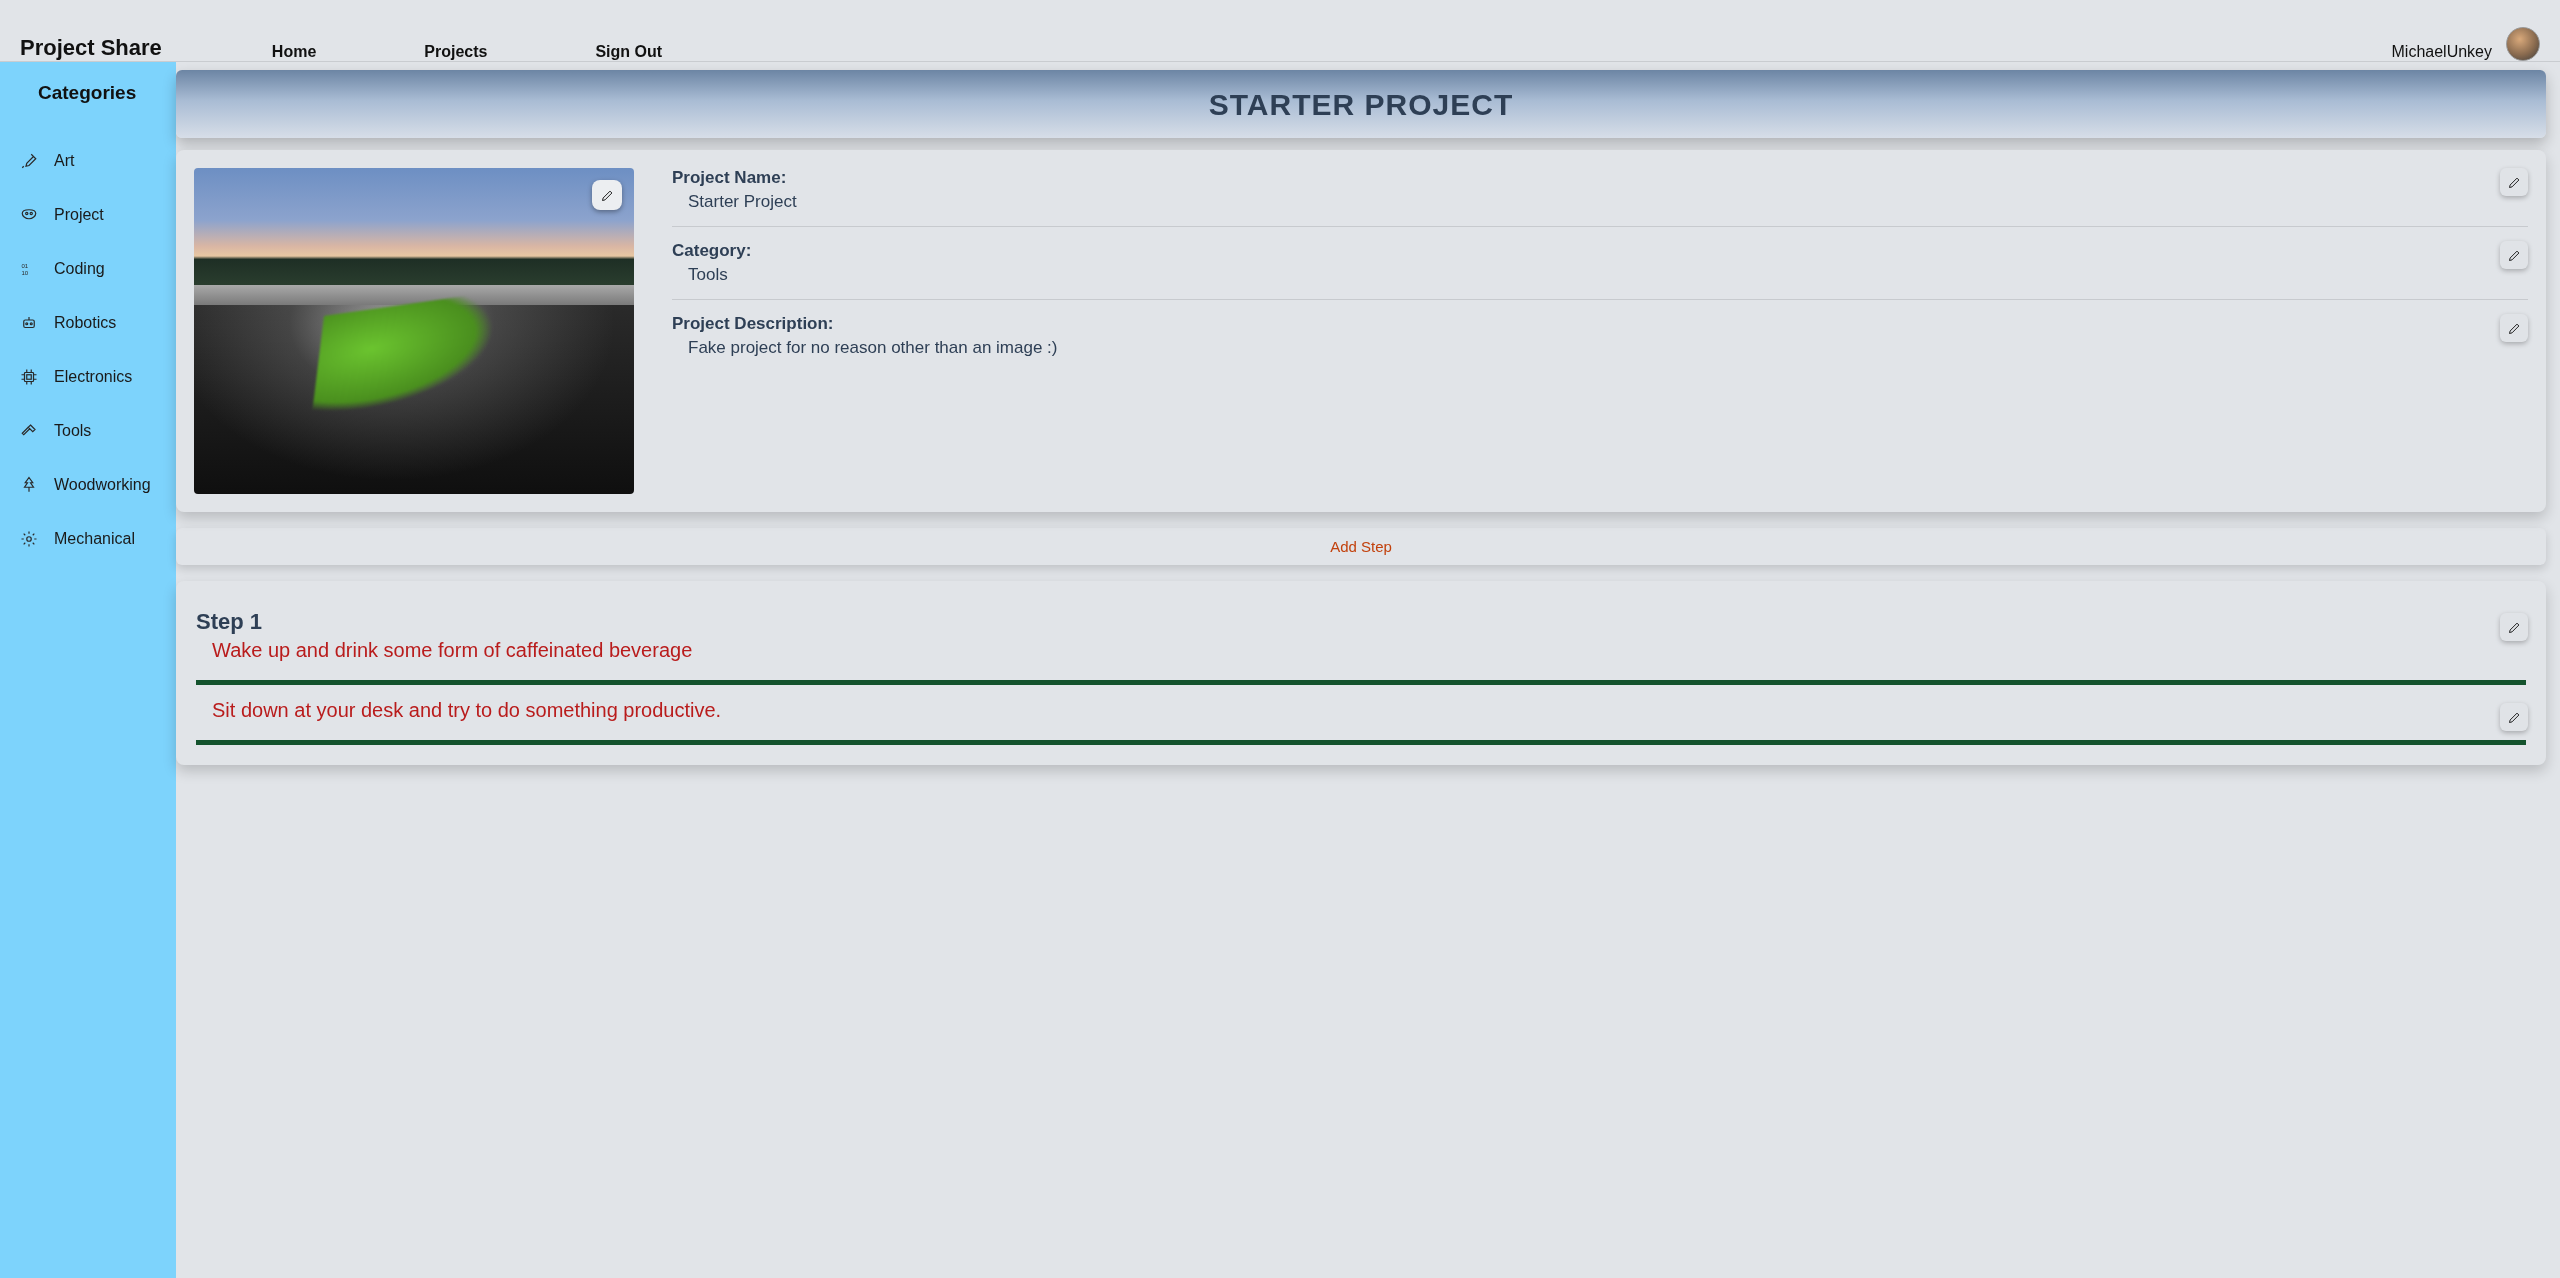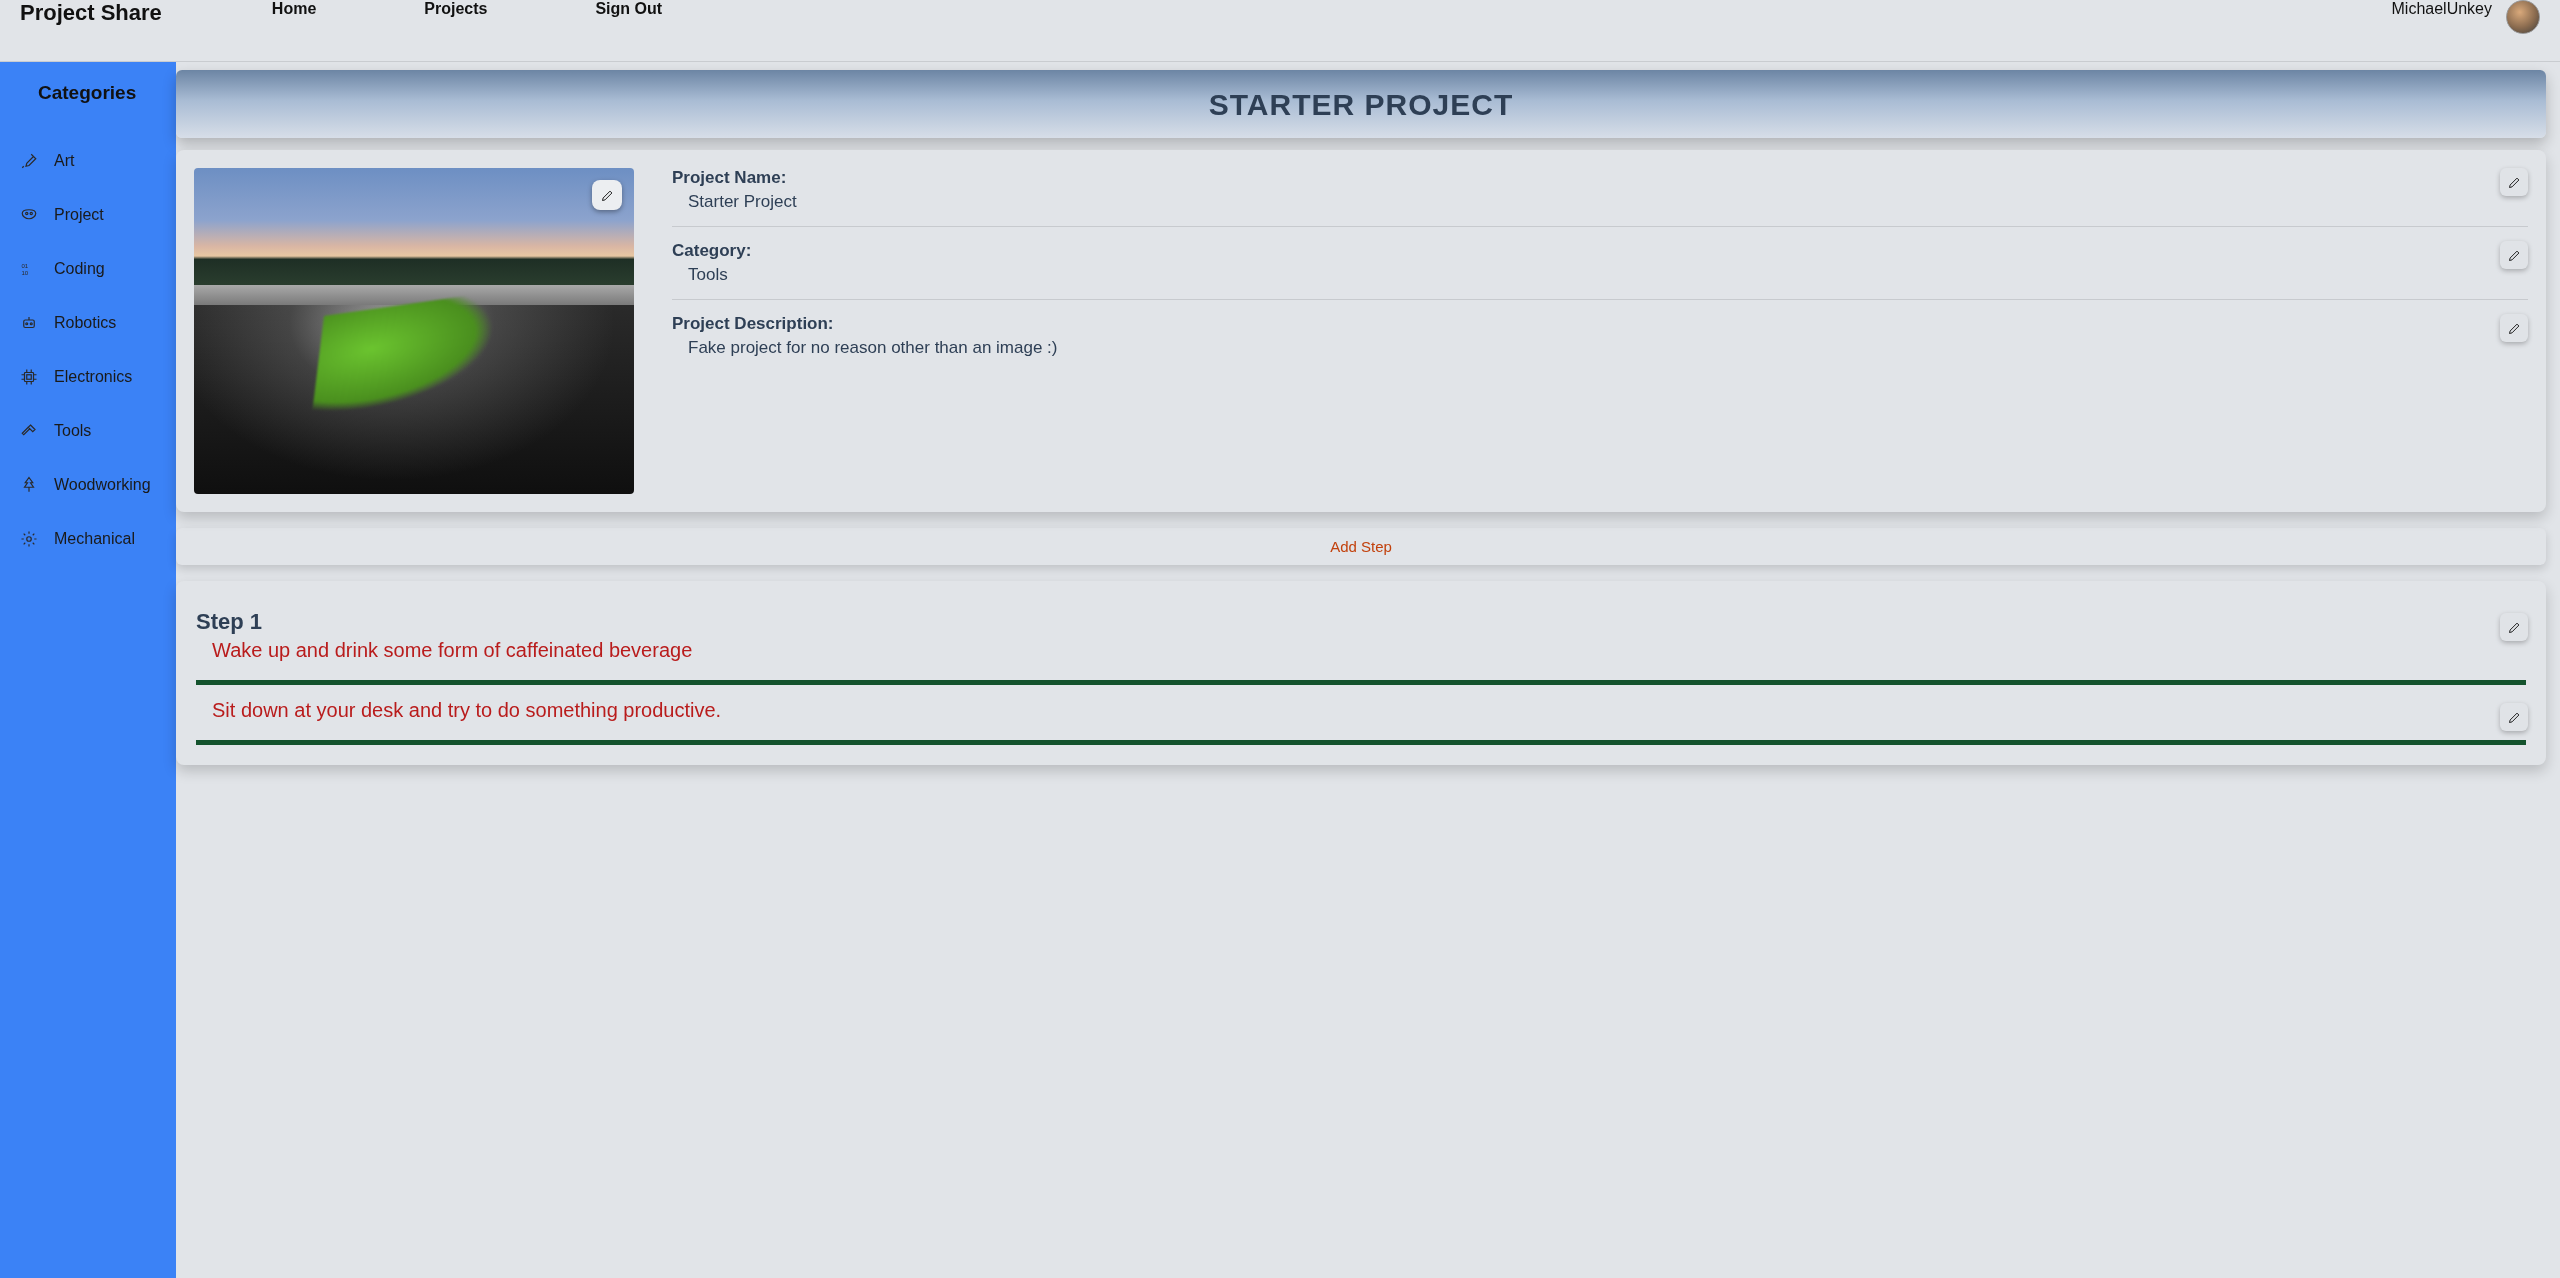--- a/index.html
+++ b/index.html
@@ -7,21 +7,21 @@
 body {
   font-family: -apple-system, BlinkMacSystemFont, "Segoe UI", Arial, sans-serif;
   background: #e1e4e8;
   color: #1a1a1a;
   overflow-y: scroll;
 }
 
 
 .topnav {
   display: flex;
-  align-items: flex-start;
+  align-items: flex-end;
   height: 62px;
   padding: 0 20px;
   border-bottom: 1px solid #c9ccd0;
   background: #e1e4e8;
 }
 .brand {
   font-size: 22px;
   font-weight: 700;
   color: #111;
 }
@@ -54,21 +54,21 @@
 
 
 .layout {
   display: flex;
   min-height: calc(100% - 62px);
 }
 
 
 .sidebar {
   width: 176px;
-  background: #3b82f6;
+  background: #7dd3fc;
   padding-top: 20px;
   flex-shrink: 0;
 }
 .sidebar-title {
   font-size: 19px;
   font-weight: 700;
   color: #111;
   padding: 0 0 10px 38px;
 }
 .cat-list { list-style: none; margin-top: 20px; }

